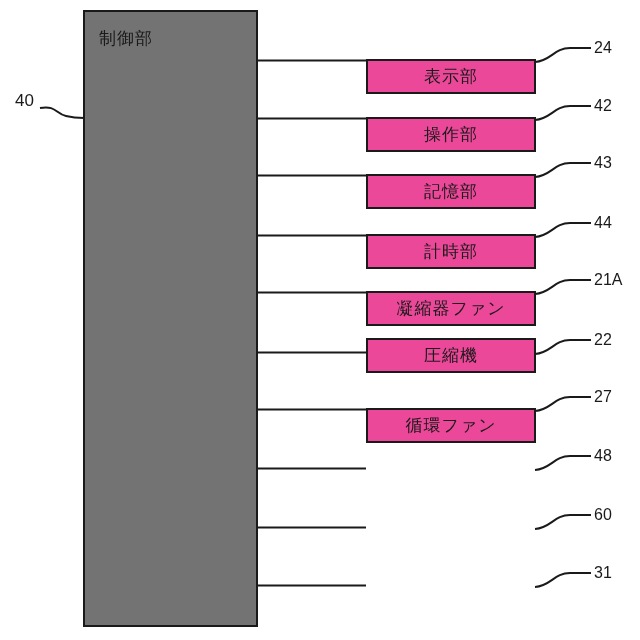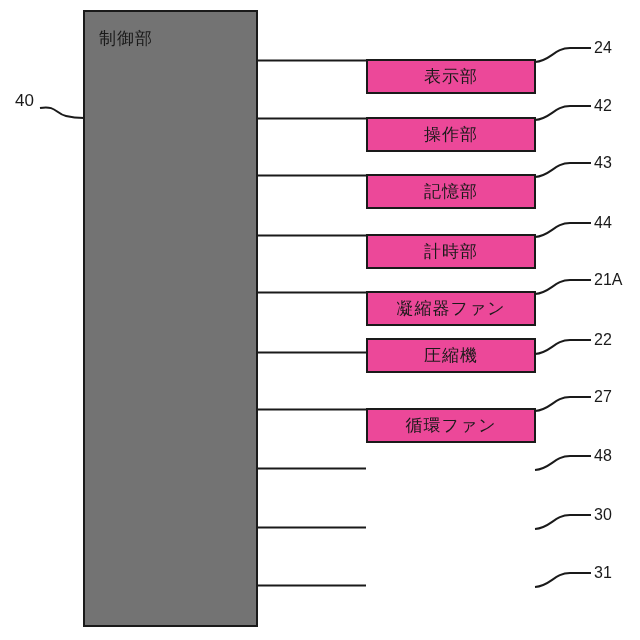--- a/index.html
+++ b/index.html
@@ -122,16 +122,16 @@
   <div class="comp-box" style="top:392px">循環ファン</div>
 
   <div class="ref-label" style="top:39px">24</div>
   <div class="ref-label" style="top:97px">42</div>
   <div class="ref-label" style="top:154px">43</div>
   <div class="ref-label" style="top:214px">44</div>
   <div class="ref-label" style="top:271px">21A</div>
   <div class="ref-label" style="top:331px">22</div>
   <div class="ref-label" style="top:388px">27</div>
   <div class="ref-label" style="top:447px">48</div>
-  <div class="ref-label" style="top:506px">30</div>
+  <div class="ref-label" style="top:506px">60</div>
   <div class="ref-label" style="top:564px">31</div>
 
 </div>
 
 </body></html>

